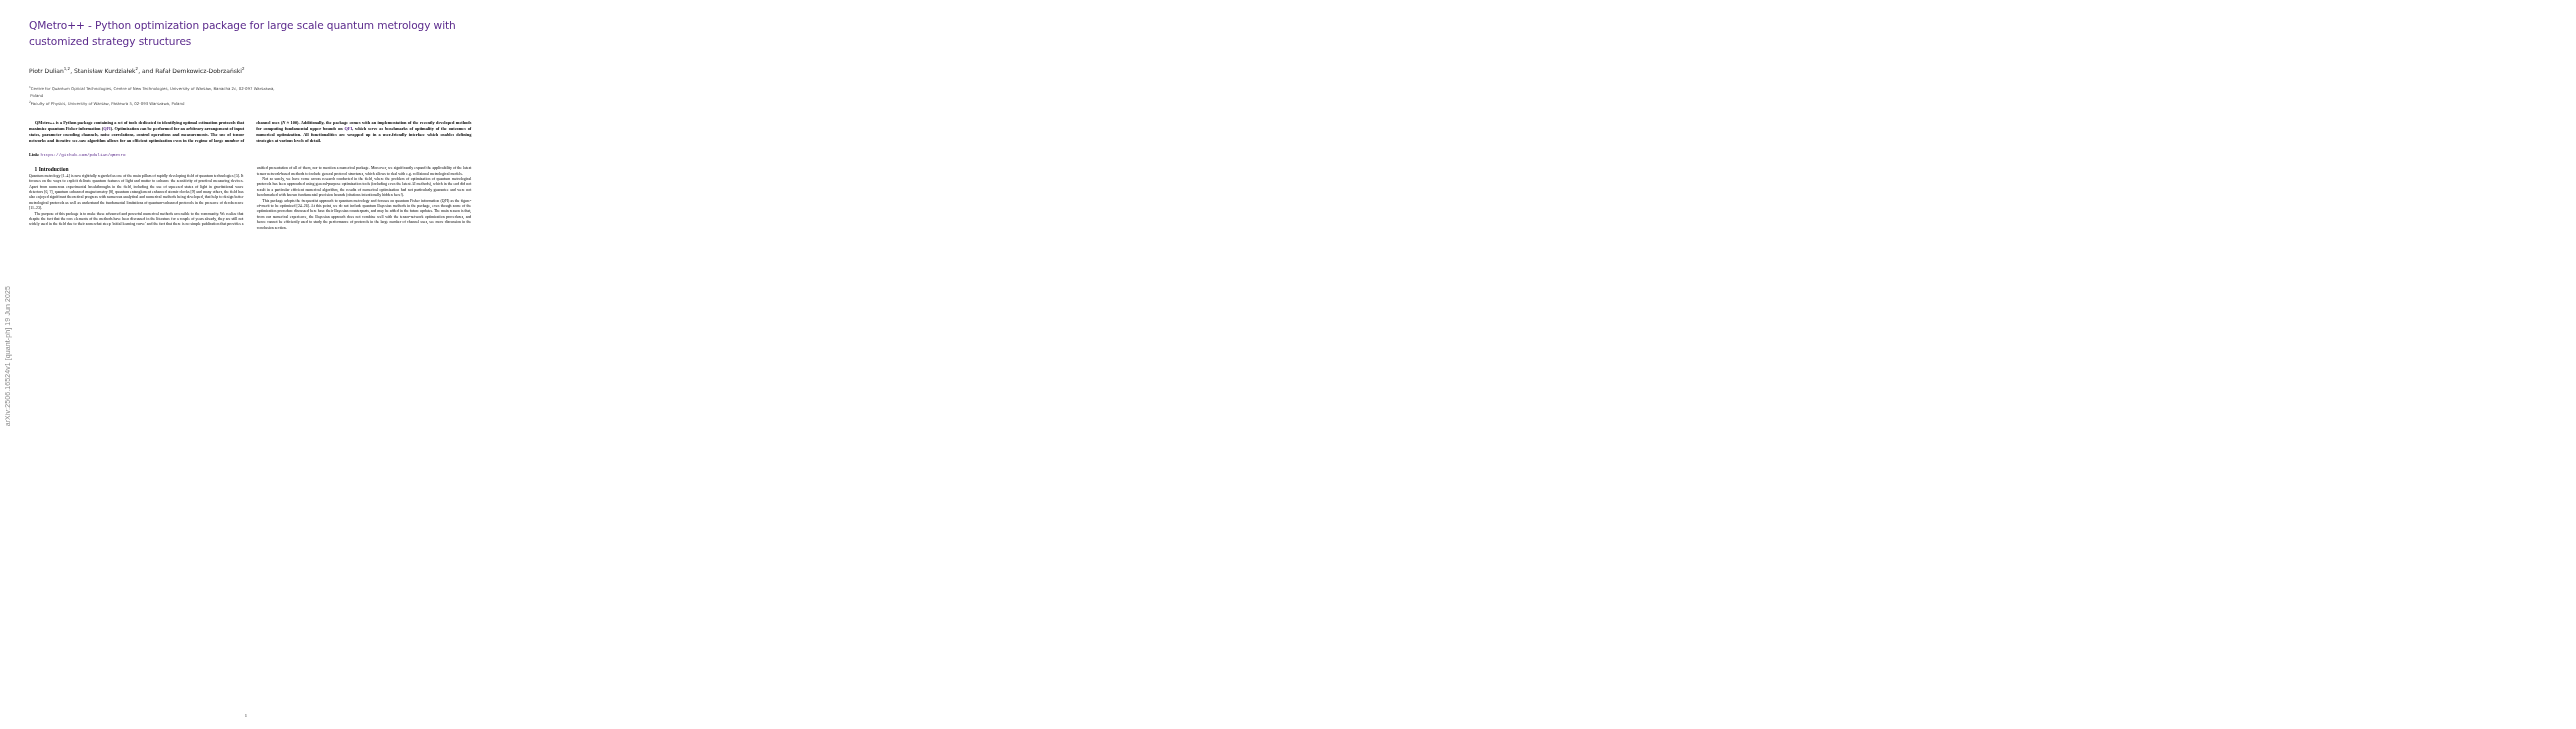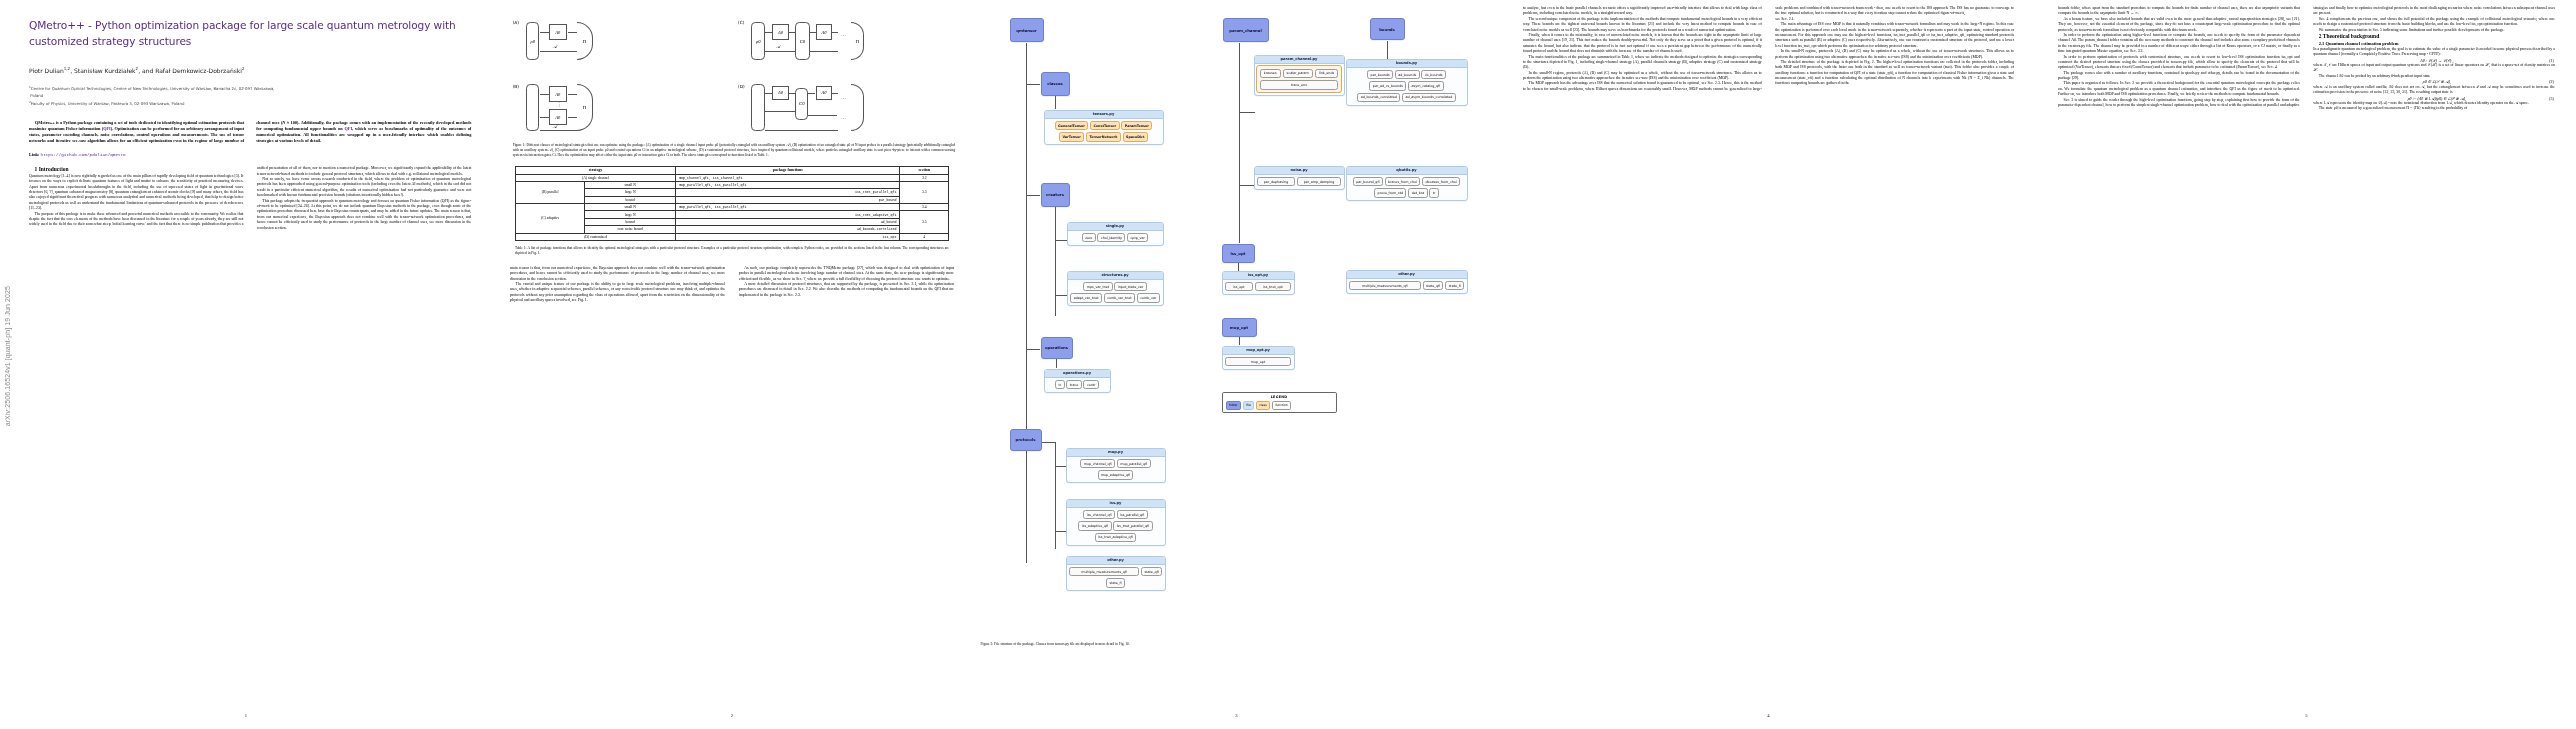--- a/index.html
+++ b/index.html
@@ -13,21 +13,21 @@
     font-family: "Liberation Serif", serif;
     overflow: hidden;
     position: relative;
   }
 
   
   #spread {
     position: absolute;
     inset: 0;
     display: flex;
-    flex-direction: row;
+    flex-direction: column;
     align-items: stretch;
   }
   .page {
     position: relative;
     height: 729px;
     background: #fff;
     flex: 0 0 auto;
     overflow: hidden;
   }
   .page + .page { }

